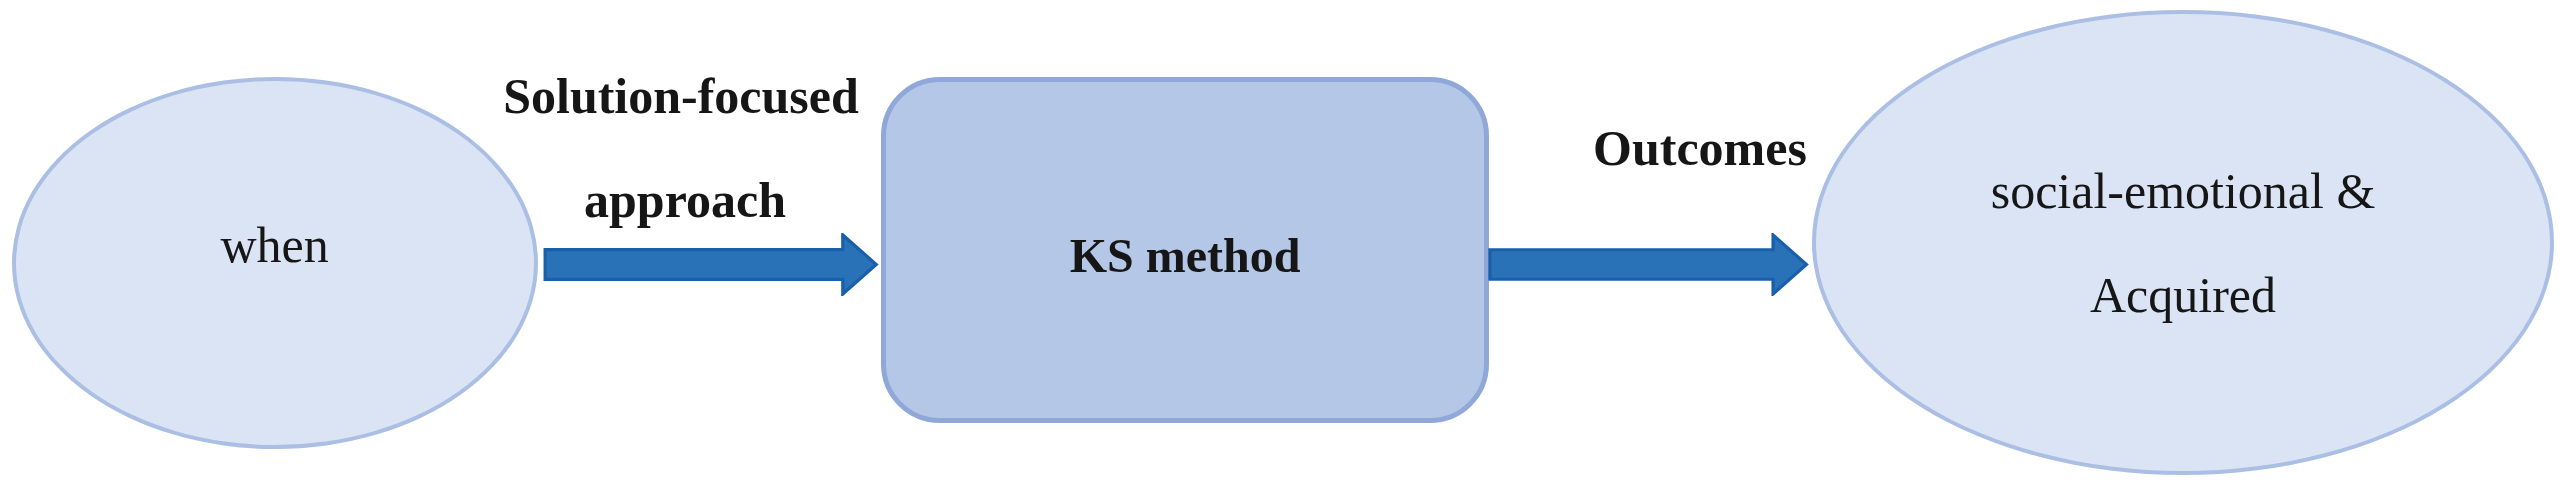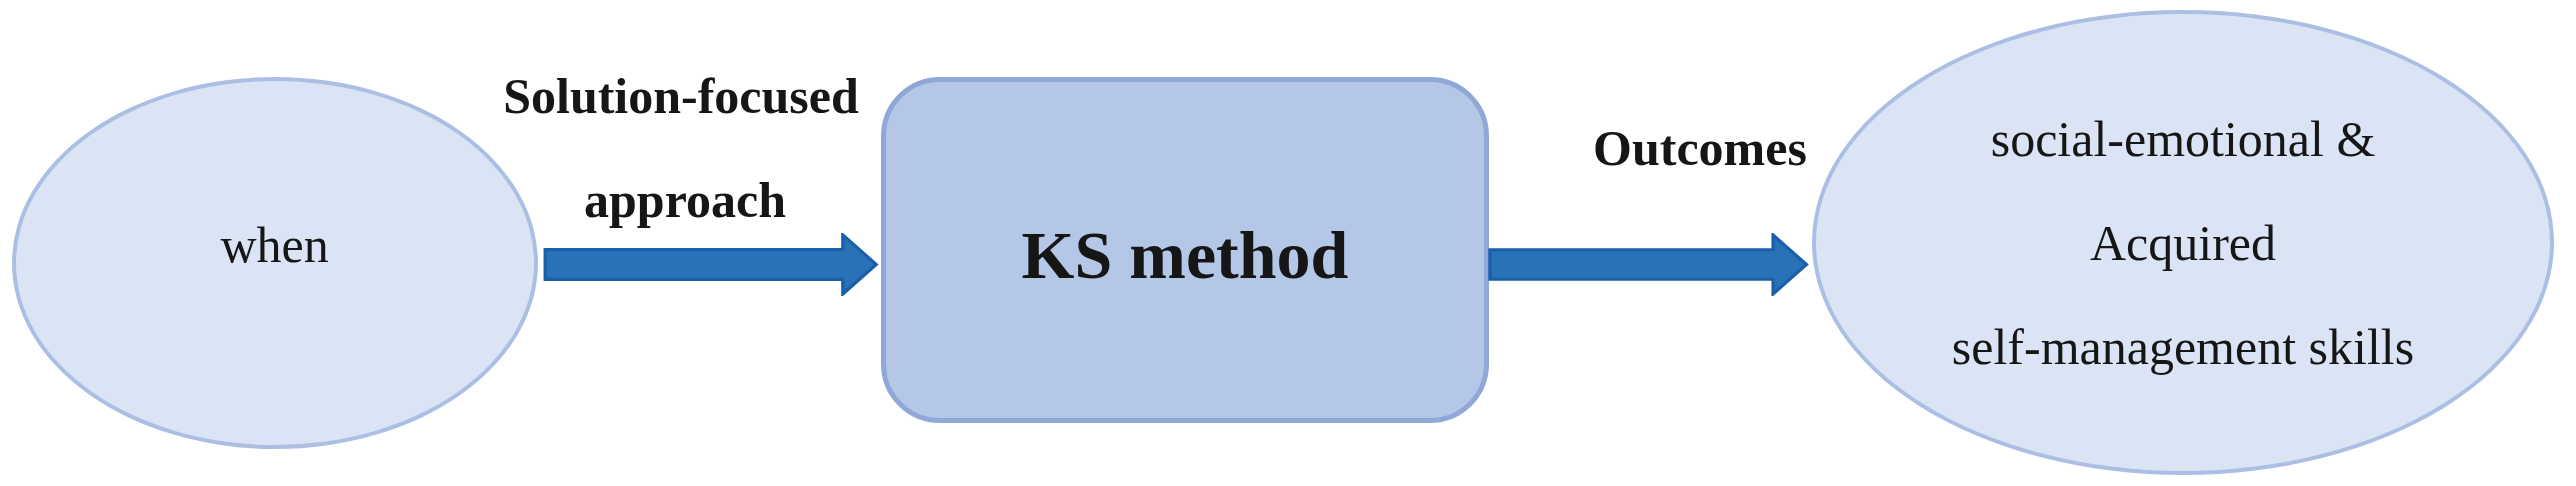--- a/index.html
+++ b/index.html
@@ -19,21 +19,21 @@
   .node{position:absolute;display:flex;flex-direction:column;align-items:center;justify-content:center;text-align:center;}
 
   .ellipse{border-radius:50%;background:var(--ellipse-fill);border:4.5px solid var(--ellipse-border);}
   .ellipse-left{left:11.6px;top:77px;width:526px;height:372px;padding-bottom:36px;}
   .ellipse-right{left:1812px;top:10.3px;width:742px;height:465px;}
 
   .roundbox{left:881px;top:77px;width:608px;height:346px;border-radius:59px;
             background:var(--box-fill);border:5.1px solid var(--box-border);padding-top:10.3px;}
 
   .node-line{display:block;font-size:50px;line-height:104px;white-space:nowrap;}
-  .box-title{font-size:68px;font-weight:bold;white-space:nowrap;}
+  .box-title{font-size:48px;font-weight:bold;white-space:nowrap;}
 
   .arrow-label{position:absolute;transform:translateX(-50%);font-size:50px;font-weight:bold;
                line-height:1;white-space:nowrap;}
   .label-sf{left:681px;top:71px;}
   .label-approach{left:685px;top:175px;}
   .label-outcomes{left:1652px;top:123px;margin-left:48px;}
 
   .arrow{position:absolute;top:233px;display:block;}
   .arrow-1{left:543px;}
   .arrow-2{left:1488px;}
@@ -61,17 +61,16 @@
 
   <span class="arrow-label label-outcomes">Outcomes</span>
 
   <svg class="arrow arrow-2" width="321" height="63" viewBox="0 0 500 98" aria-hidden="true">
     <polygon points="3,26 444,26 444,3 496,49 444,95 444,72 3,72"></polygon>
   </svg>
 
   <div class="node ellipse ellipse-right">
     <span class="node-line">social-emotional &amp;</span>
     <span class="node-line">Acquired</span>
-    <span class="node-line">self-management skills</span>
   </div>
 
 </div>
 
 
 </body></html>

